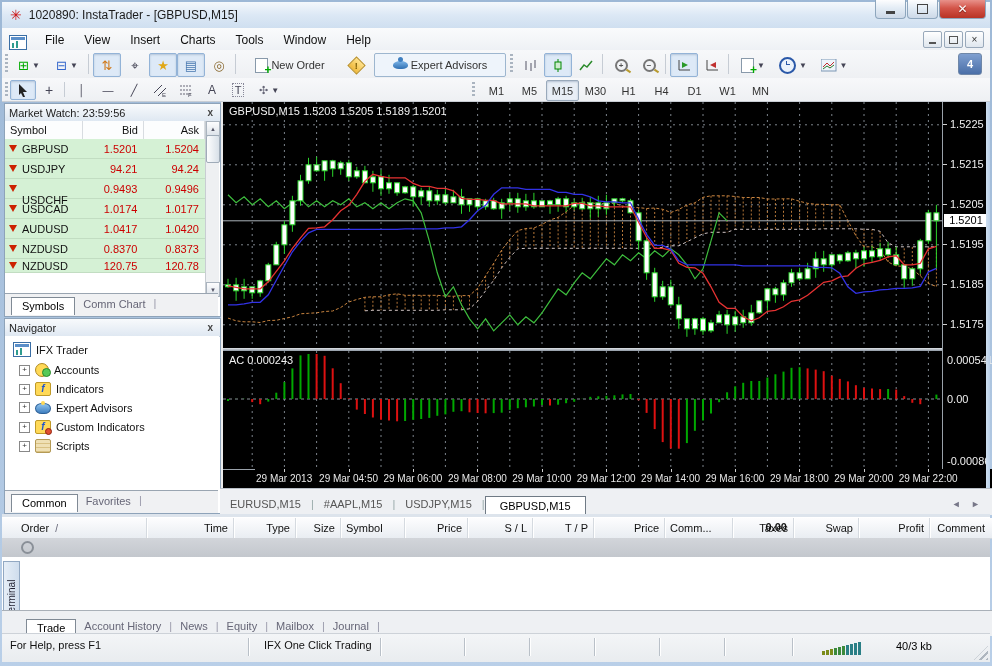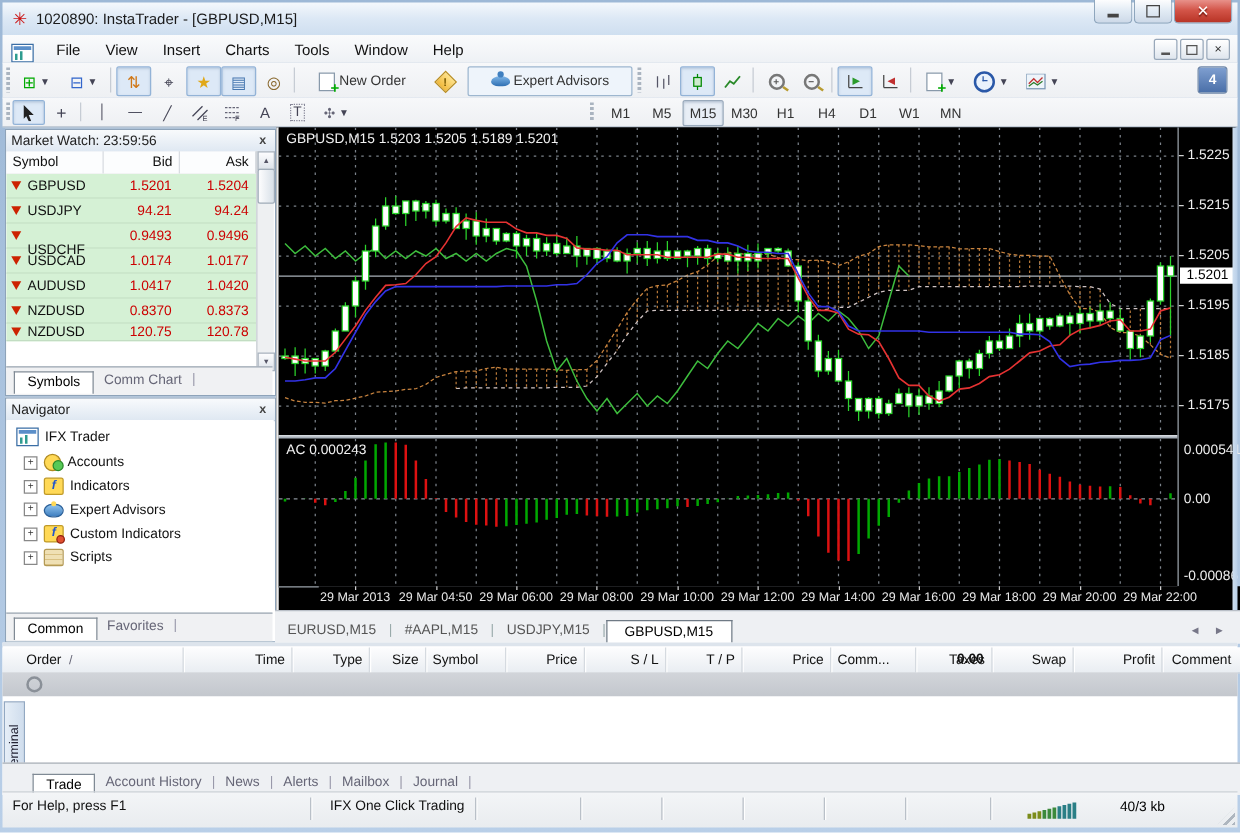--- a/index.html
+++ b/index.html
@@ -979,21 +979,21 @@
   <div id="balance-profit" style="left: 725px; width: 60px;">0.00</div>
   <div id="term-side">
       <span>Terminal</span>
     </div>
   <div id="term-tabs">
       <div class="tab-on">Trade</div>
       <div class="tab-off">Account History</div>
       <div class="tab-bar-sep">|</div>
       <div class="tab-off">News</div>
       <div class="tab-bar-sep">|</div>
-      <div class="tab-off">Alerts</div>
+      <div class="tab-off">Equity</div>
       <div class="tab-bar-sep">|</div>
       <div class="tab-off">Mailbox</div>
       <div class="tab-bar-sep">|</div>
       <div class="tab-off">Journal</div>
       <div class="tab-bar-sep">|</div>
     </div>
 </div>
 
 <div class="abs" id="statusbar">
   <span class="cell" style="left:8px">For Help, press F1</span>

